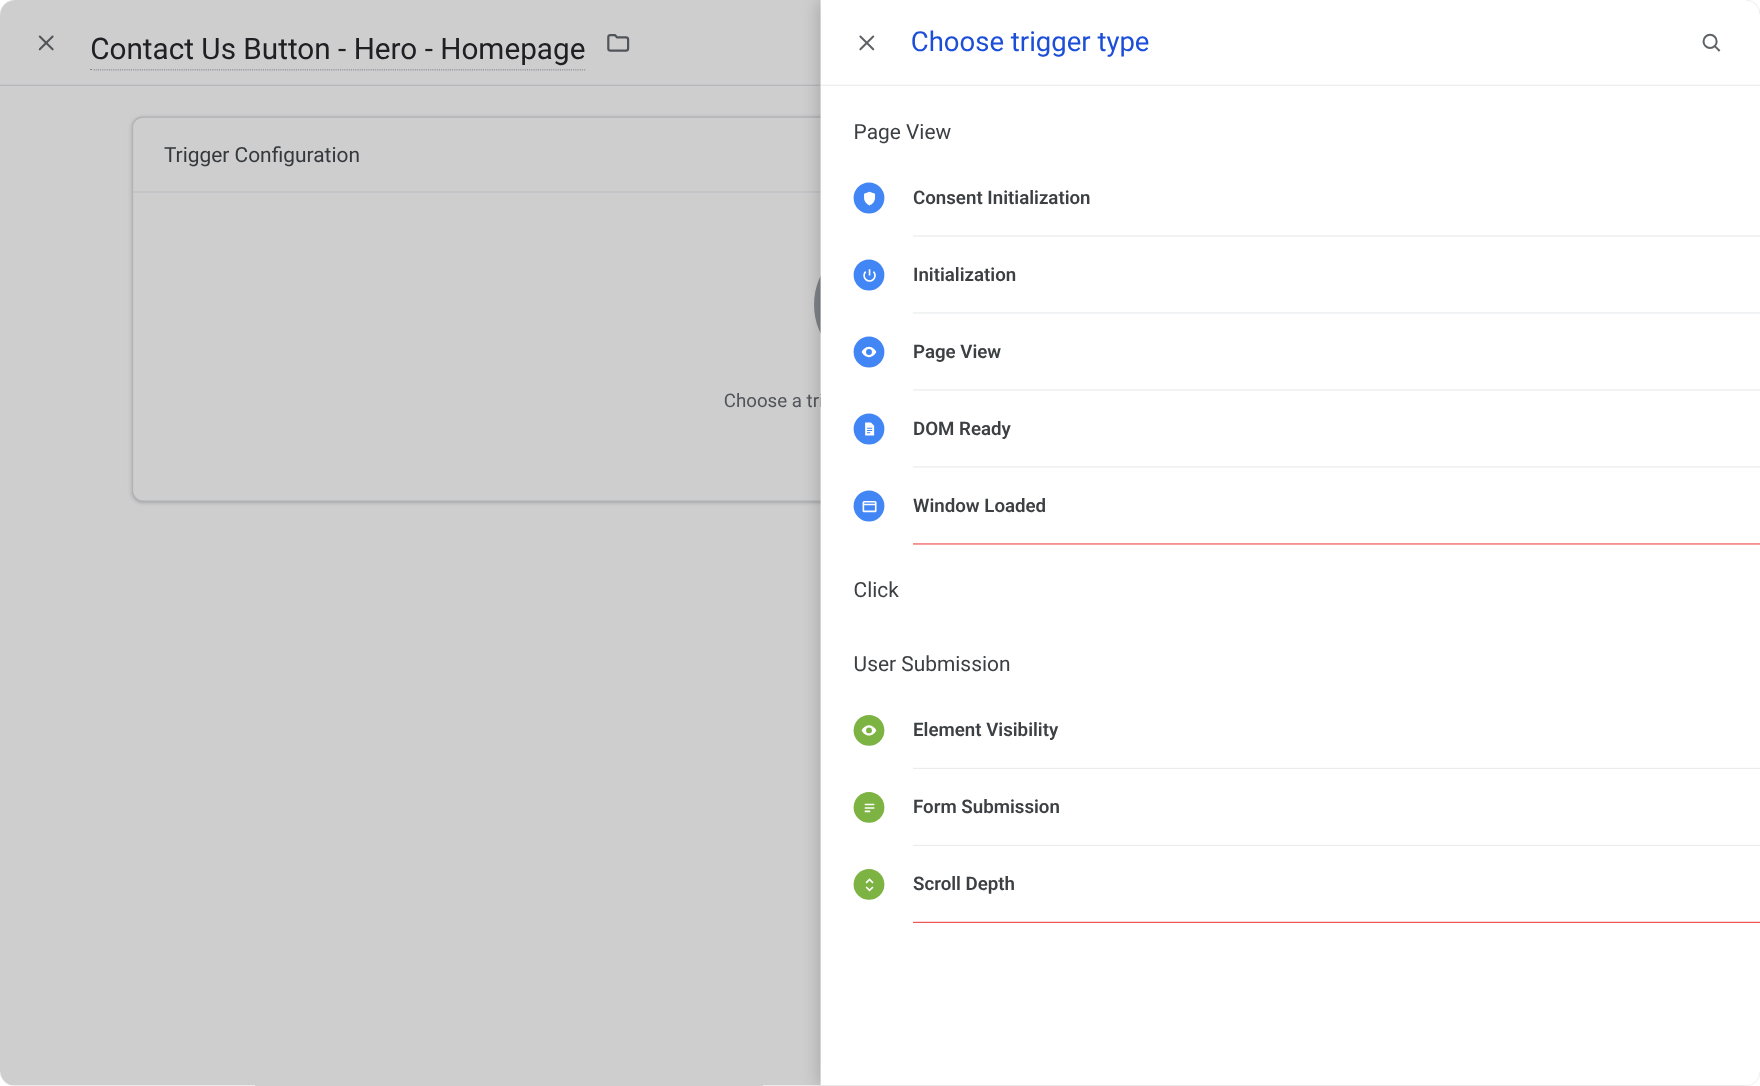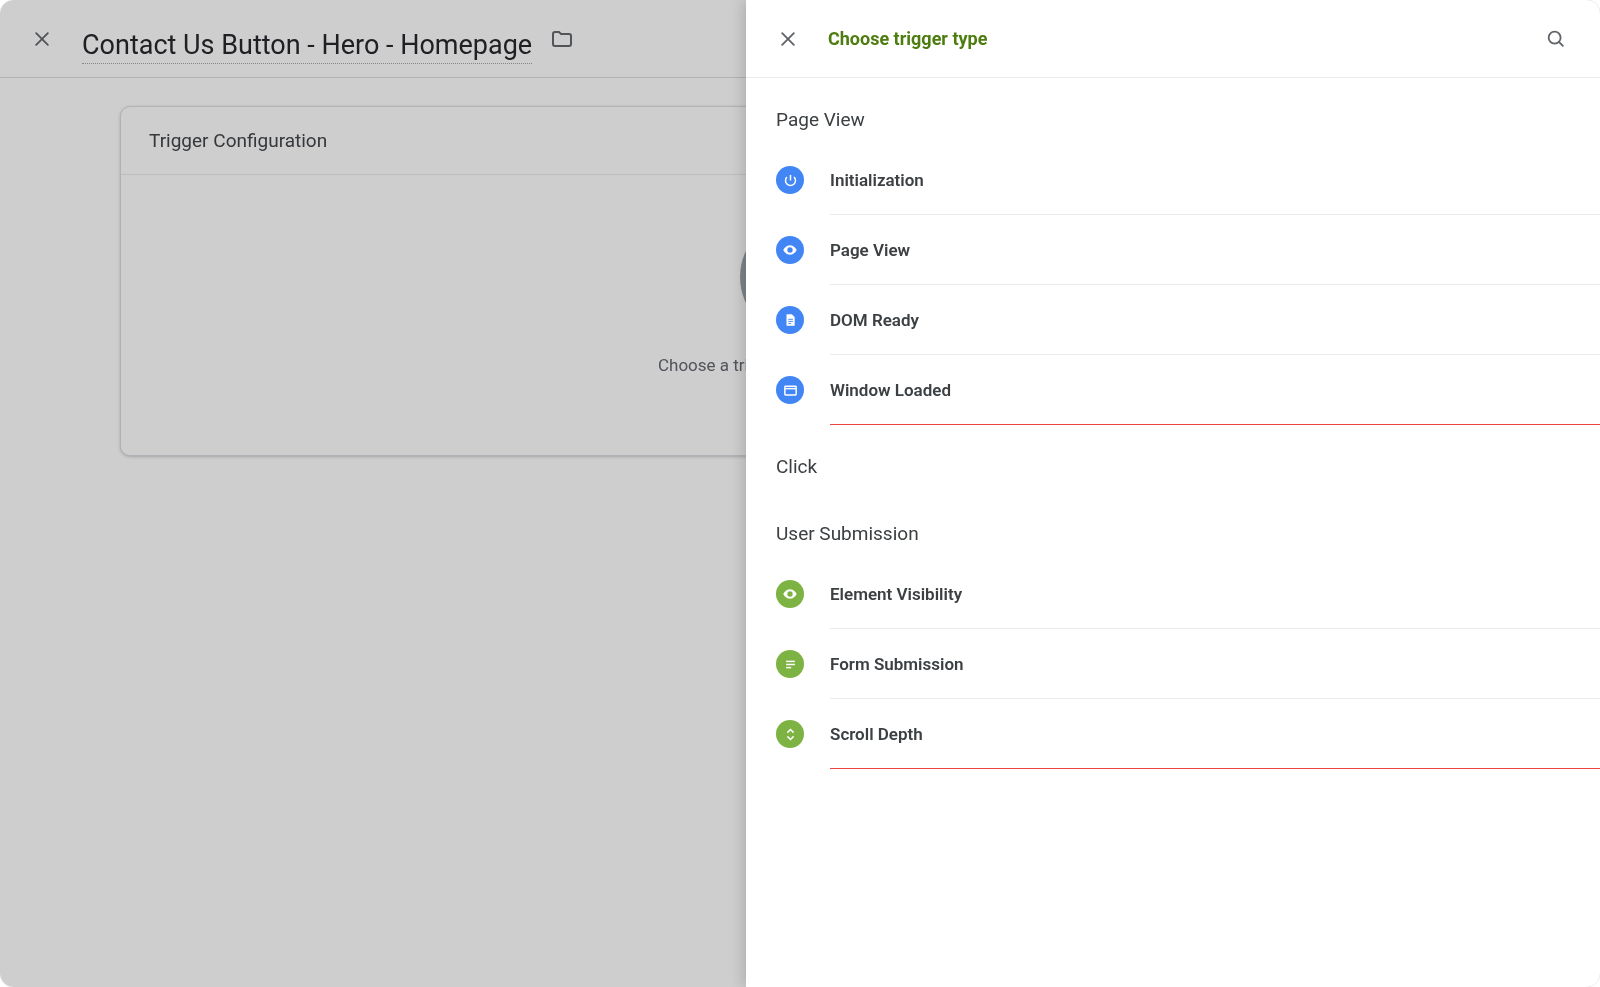--- a/index.html
+++ b/index.html
@@ -113,23 +113,23 @@
     flex-shrink: 0;
   }
   .panel-close {
     width: 28px; height: 28px;
     display: flex; align-items: center; justify-content: center;
     color: #5f6368;
     margin-right: 26px;
     cursor: pointer;
   }
   .panel-title {
-    font-size: 18px;
-    color: #4d7c0f;
-    font-weight: 700;
+    font-size: 25px;
+    color: #1d4ed8;
+    font-weight: 400;
     flex: 1;
   }
   .panel-search {
     width: 28px; height: 28px;
     display: flex; align-items: center; justify-content: center;
     color: #5f6368;
     cursor: pointer;
   }
   .panel-body {
     flex: 1;
@@ -264,20 +264,30 @@
       </div>
     </div>
 
     <div class="panel-body">
 
       <div class="trigger-group">
         <div class="group-title">Page View</div>
         <div class="trigger-list">
           <div class="trigger-item">
             <div class="trig-icon ic-blue">
+              <svg width="15" height="15" viewBox="0 0 24 24" fill="currentColor">
+                  <path d="M12 2l8 3v6c0 5-3.4 9.4-8 11-4.6-1.6-8-6-8-11V5l8-3z"></path>
+                </svg>
+            </div>
+            <div class="trigger-label-wrap">
+                <span class="trigger-label">Consent Initialization</span>
+              </div>
+          </div>
+          <div class="trigger-item">
+            <div class="trig-icon ic-blue">
               <svg width="15" height="15" viewBox="0 0 24 24" fill="none" stroke="currentColor" stroke-width="2.4">
                   <path d="M12 3v9"></path>
                   <path d="M6.3 6.3a8 8 0 1 0 11.4 0"></path>
                 </svg>
             </div>
             <div class="trigger-label-wrap">
                 <span class="trigger-label">Initialization</span>
               </div>
           </div>
           <div class="trigger-item">

